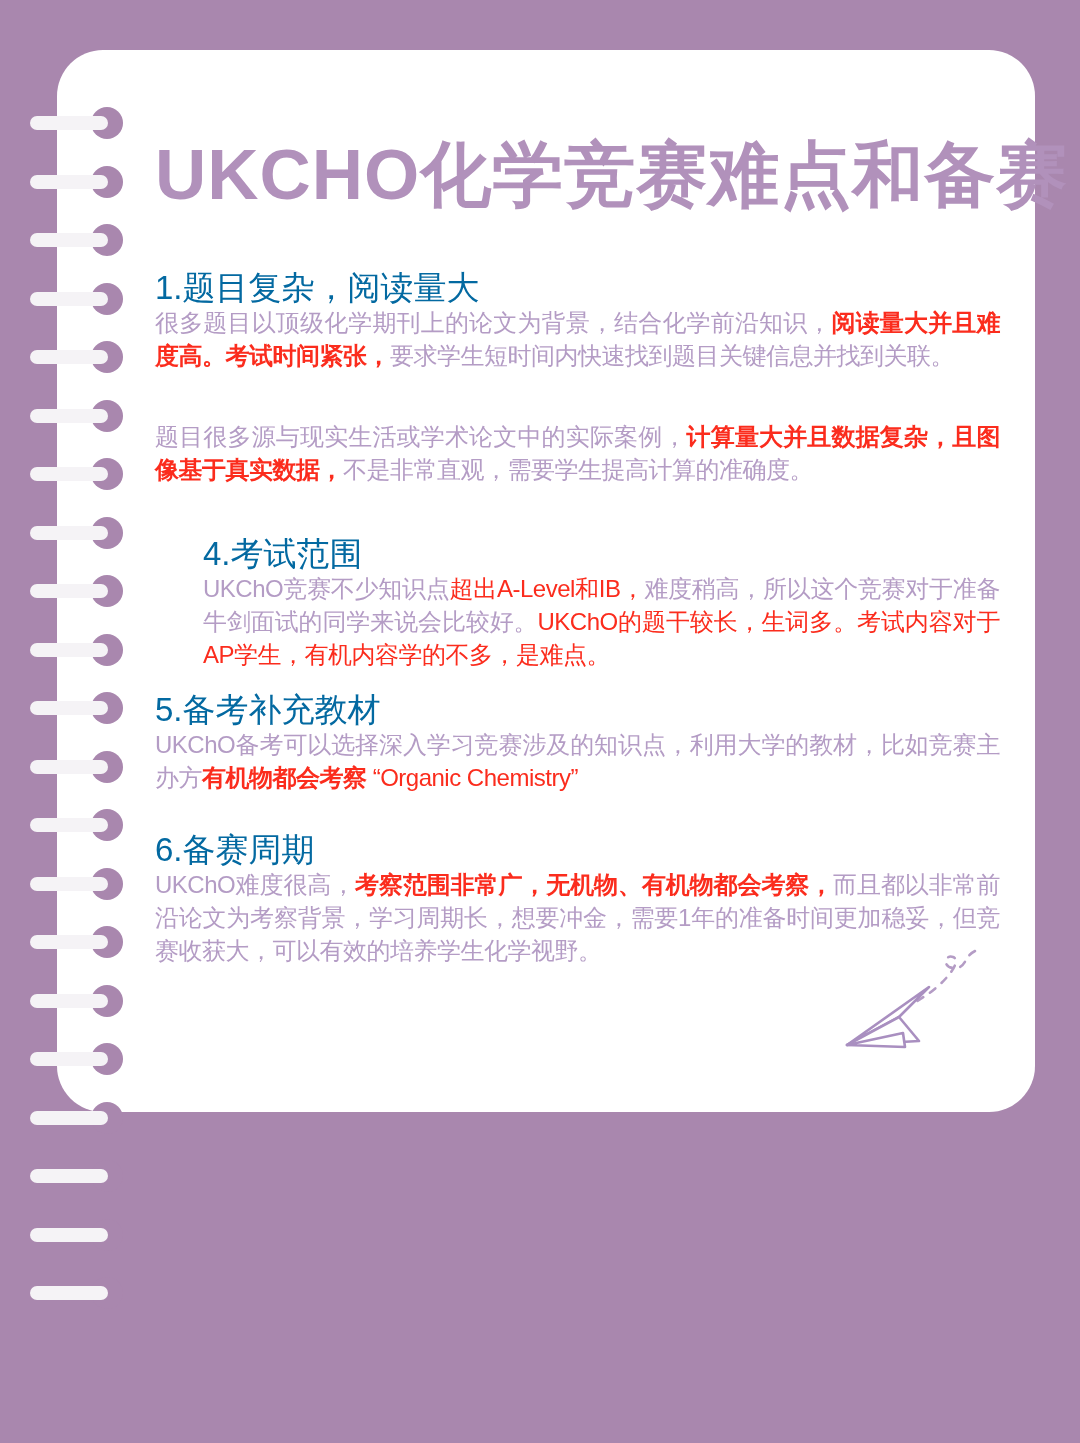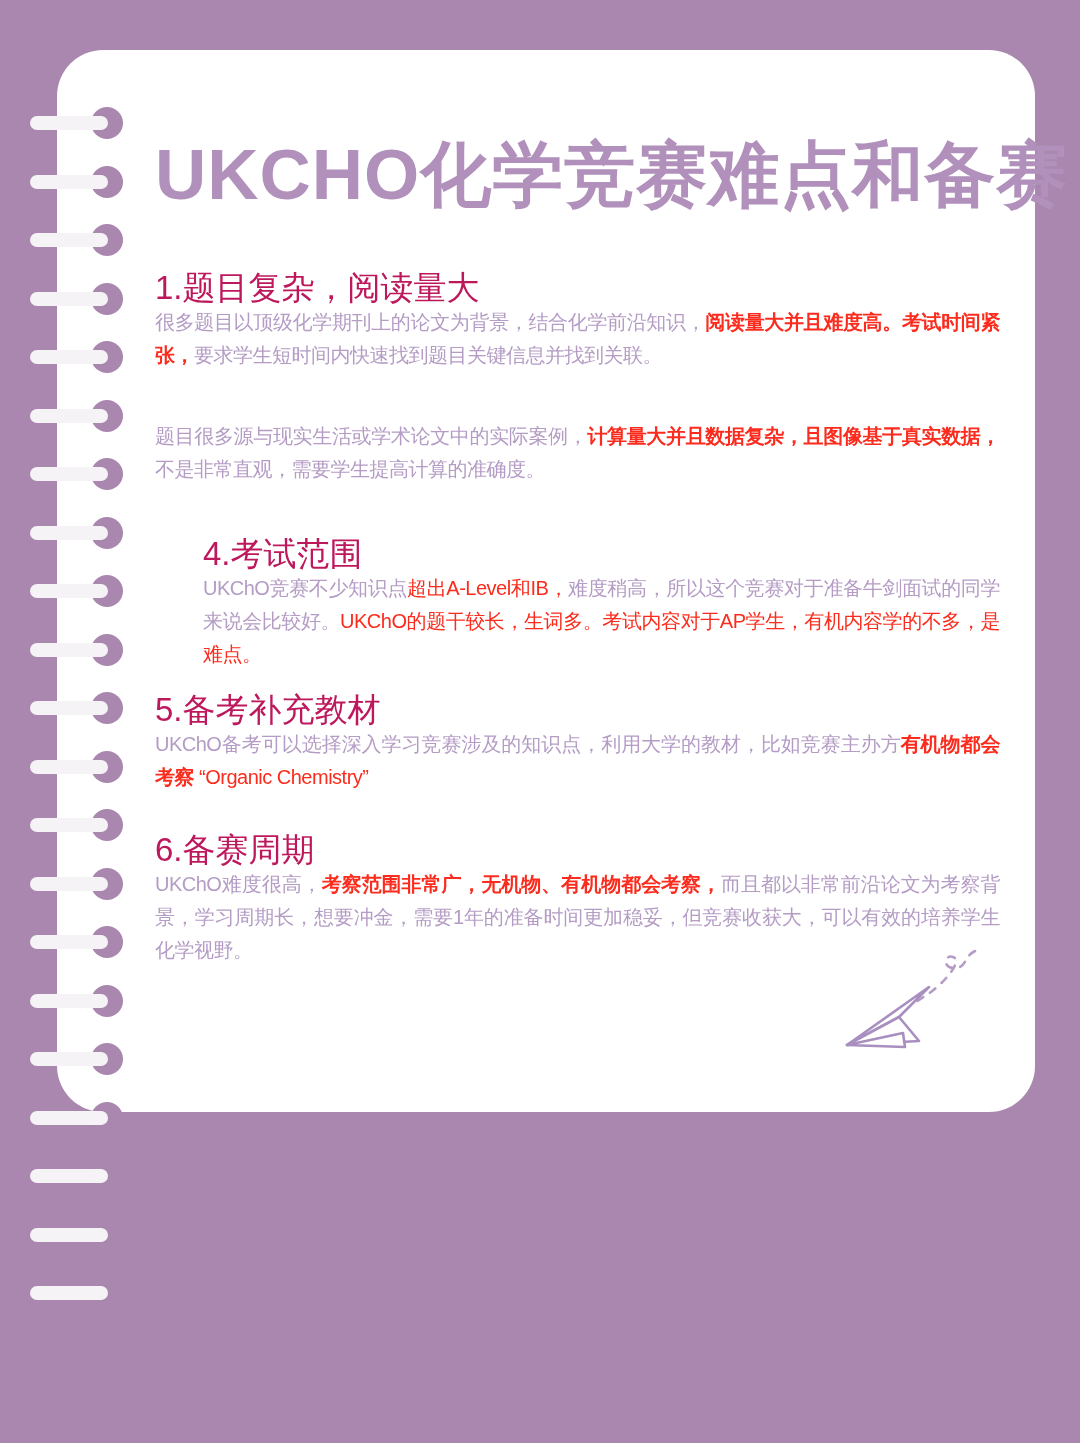--- a/index.html
+++ b/index.html
@@ -48,25 +48,25 @@
     color:#b191bb;
     text-align:center;
     white-space:nowrap;
   }
   section{display:block;}
   .sec-heading{
     margin:0;
     font-size:33px;
     line-height:36px;
     font-weight:400;
-    color:#be185d;
+    color:#0369a1;
   }
   .sec-body{
     margin:0;
-    font-size:20px;
+    font-size:24px;
     line-height:33px;
     letter-spacing:-0.5px;
     color:#b49cc5;
     text-align:justify;
   }
   .run-p{color:#b49cc5;font-weight:400;}
   .run-r{color:#fb2c1d;font-weight:400;}
   .run-rb{color:#fb2c1d;font-weight:700;}
   
   section.s1{margin-top:55px;}

